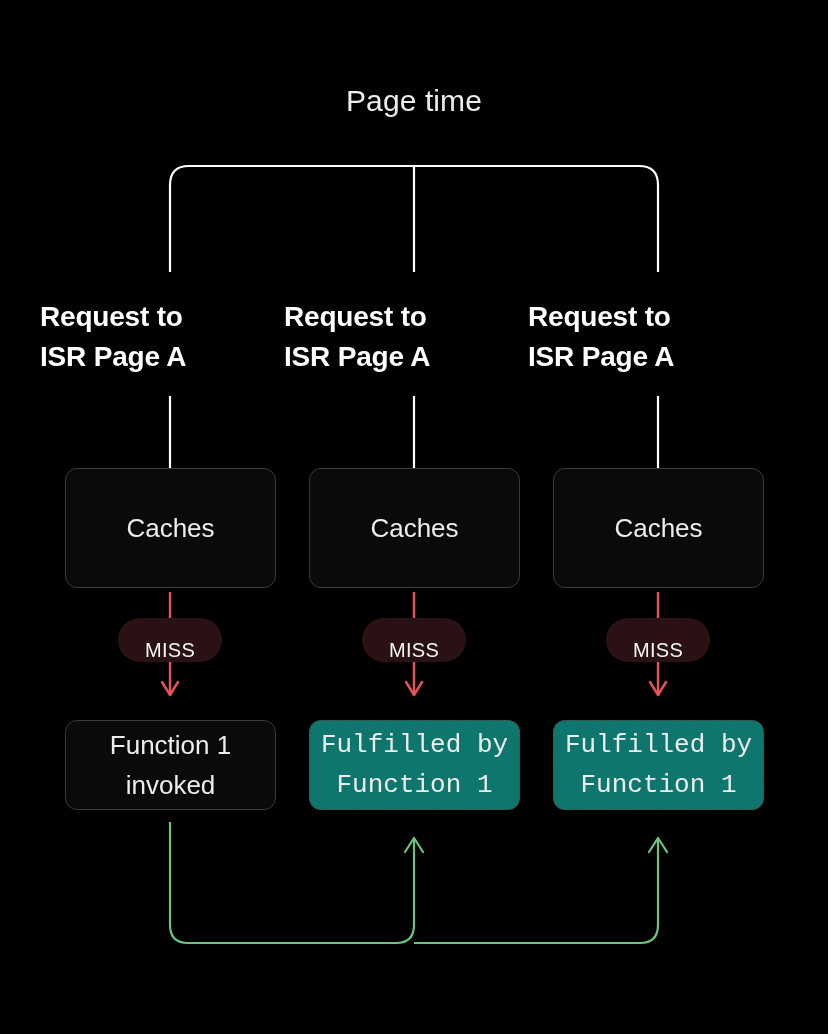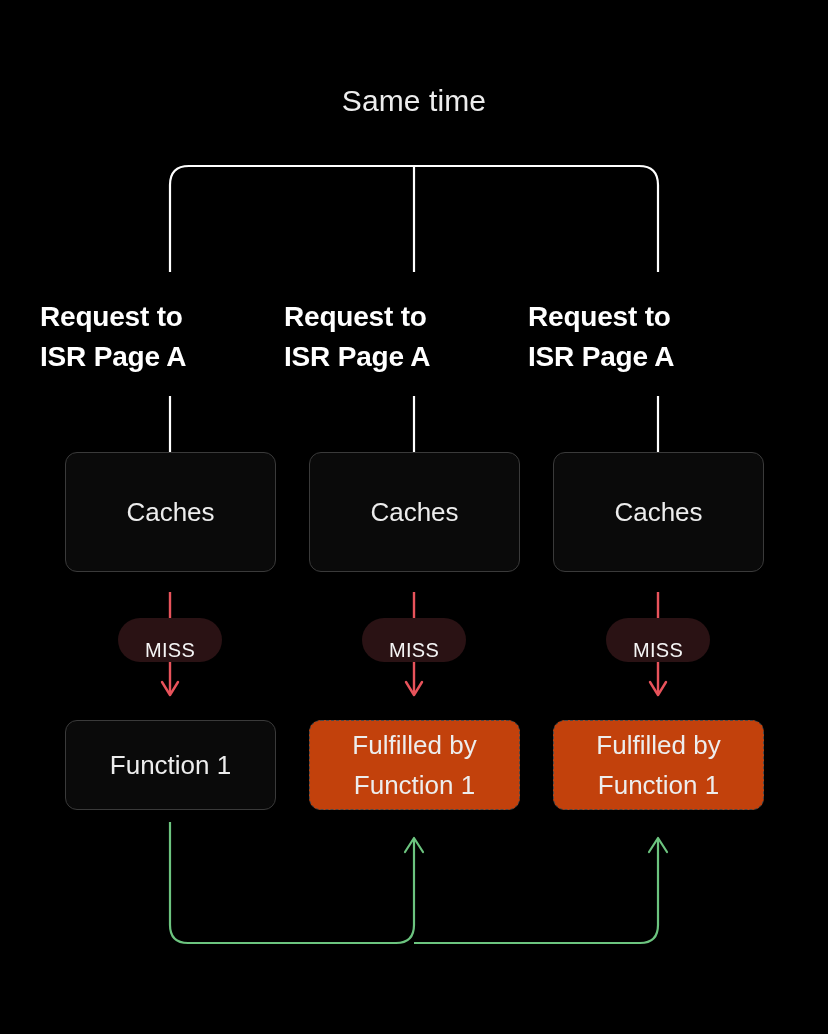--- a/index.html
+++ b/index.html
@@ -68,26 +68,27 @@
     font-size: 26px;
     font-weight: 400;
     line-height: 40px;
     background: #0a0a0a;
   }
   .node.solid {
     border: 1px solid #3a3a3a;
   }
   .node.dashed {
     border: 1px dashed #4a4a4a;
-    background: #c2410c;
+    background: #0f766e;
+    font-family: Liberation Mono, monospace;
   }
   .node .line { display: block; }
 
   .cache-box {
-    top: 452px;
+    top: 468px;
     width: 211px;
     height: 120px;
   }
   .fn-box {
     top: 720px;
     width: 211px;
     height: 90px;
   }
 
   
@@ -108,21 +109,21 @@
     font-weight: 400;
     letter-spacing: 0.3px;
   }
   .miss-pill { border-color: #f1737a; }
 </style>
 </head>
 <body>
 
 <div id="stage">
 
-  <div class="same-time">Same time</div>
+  <div class="same-time">Page time</div>
 
   <svg id="wires" viewBox="0 0 828 1034" width="828" height="1034">
 
     <path d="M 170 272 L 170 185 Q 170 166 189 166 L 639 166 Q 658 166 658 185 L 658 272" fill="none" stroke="#ffffff" stroke-width="2.2"></path>
 
     <path d="M 414 167 L 414 272" fill="none" stroke="#ffffff" stroke-width="2.2"></path>
 
     <path d="M 170 396 L 170 472" fill="none" stroke="#ffffff" stroke-width="2.2"></path>
     <path d="M 414 396 L 414 472" fill="none" stroke="#ffffff" stroke-width="2.2"></path>
     <path d="M 658 396 L 658 472" fill="none" stroke="#ffffff" stroke-width="2.2"></path>
@@ -156,20 +157,21 @@
     <span>Caches</span>
   </div>
 
   <div class="miss-pill" style="left:118px;">
     <span>MISS</span>
   </div>
 
   <div class="node solid fn-box" style="left:65px;">
     <div>
       <span class="line">Function 1</span>
+      <span class="line">invoked</span>
     </div>
   </div>
 
   <div class="req-label" style="left:284px;">
     <span class="l1">Request to</span>
     <span class="l2">ISR Page A</span>
   </div>
 
   <div class="node solid cache-box" style="left:309px;">
     <span>Caches</span>

